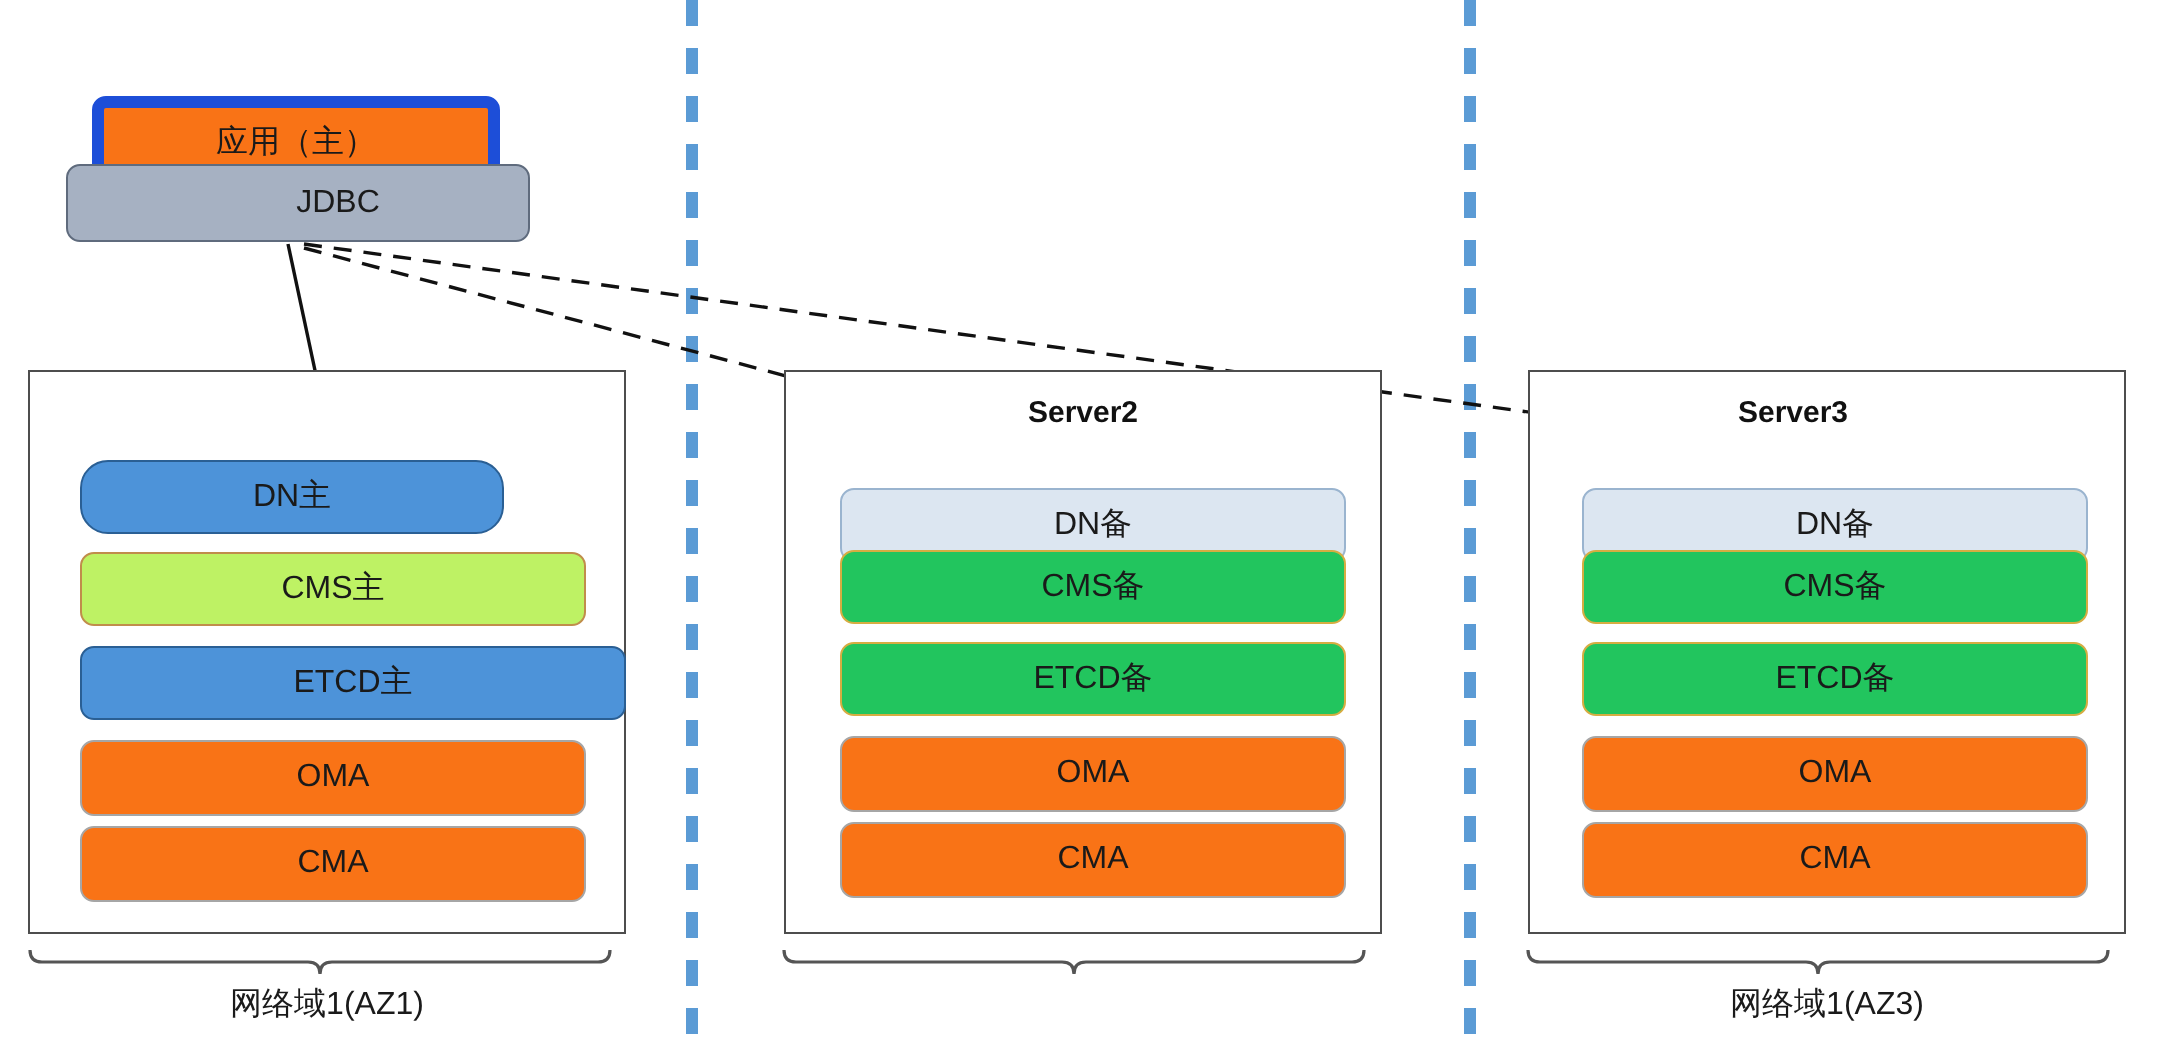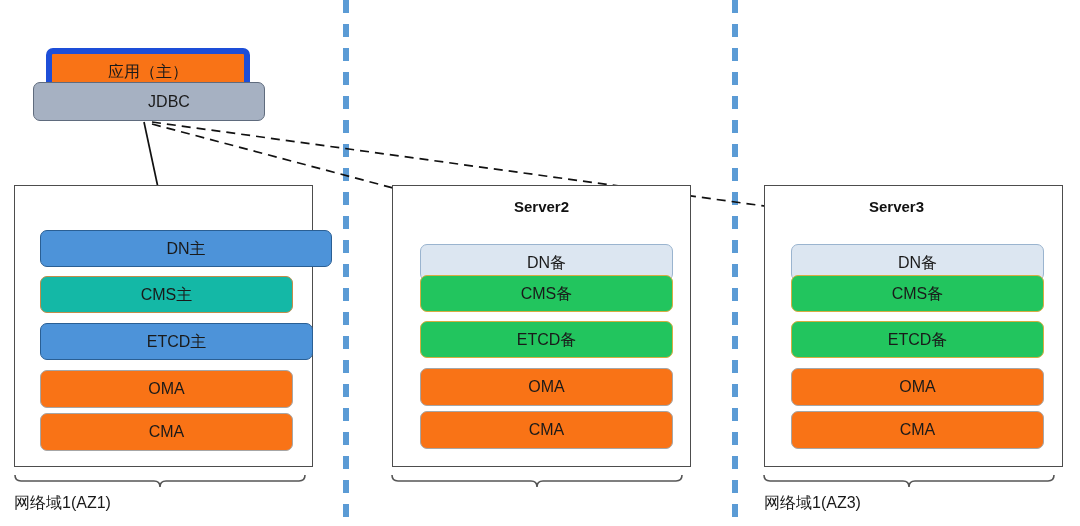--- a/index.html
+++ b/index.html
@@ -38,21 +38,21 @@
   .node-blue{
     background:#4d93d9;
     border:1px solid #2a5f94;
   }
   .node-lightblue{
     background:#dce6f1;
     border:1px solid #9ab4cf;
     margin-top:15px;
   }
   .node-orange{
-    background:#14b8a6;
+    background:#bef264;
     border:1px solid #c08d4b;
   }
   .node-yellow{
     background:#22c55e;
     border:1px solid #d6ad42;
   }
   .node-gray{
     background:#f97316;
     border:1px solid #a6a6a6;
   }
@@ -69,20 +69,21 @@
     color:#111111;
     white-space:nowrap;
     text-align:center;
     line-height:1;
   }
   .az-label{
     position:absolute;
     font-size:16px;
     color:#1a1a1a;
     white-space:nowrap;
+    text-align:center;
     line-height:1;
   }
   svg.overlay{
     position:absolute;
     left:0;top:0;
     width:1080px;height:526px;
     pointer-events:none;
   }
   .watermark{
     position:absolute;
@@ -135,21 +136,21 @@
 
     <path d="M764,475 q0,6 6,6 L903,481 q6,0 6,6 q0,-6 6,-6 L1048,481 q6,0 6,-6" fill="none" stroke="#555555" stroke-width="1.6"></path>
   </svg>
 
   <div class="node node-app" style="left:46px;top:11px;width:204px;height:47px;">应用（主）</div>
 
   <div class="node node-jdbc" style="left:33px;top:82px;width:232px;height:39px;padding-left:40px;">JDBC</div>
 
   <div class="server-box" style="left:14px;top:185px;width:299px;height:282px;"></div>
 
-  <div class="node node-blue" style="left:40px;top:230px;width:292px;height:37px;">DN主</div>
+  <div class="node node-blue" style="left:40px;top:230px;width:212px;height:37px;border-radius:14px;">DN主</div>
   <div class="node node-orange" style="left:40px;top:276px;width:253px;height:37px;">CMS主</div>
   <div class="node node-blue" style="left:40px;top:323px;width:273px;height:37px;">ETCD主</div>
   <div class="node node-gray" style="left:40px;top:370px;width:253px;height:38px;">OMA</div>
   <div class="node node-gray" style="left:40px;top:413px;width:253px;height:38px;">CMA</div>
 
   <div class="az-label" style="left:14px;top:495px;width:299px;">网络域1(AZ1)</div>
 
   <div class="server-box" style="left:392px;top:185px;width:299px;height:282px;"></div>
   <div class="server-title" style="left:392px;top:199px;width:299px;">Server2</div>
 

